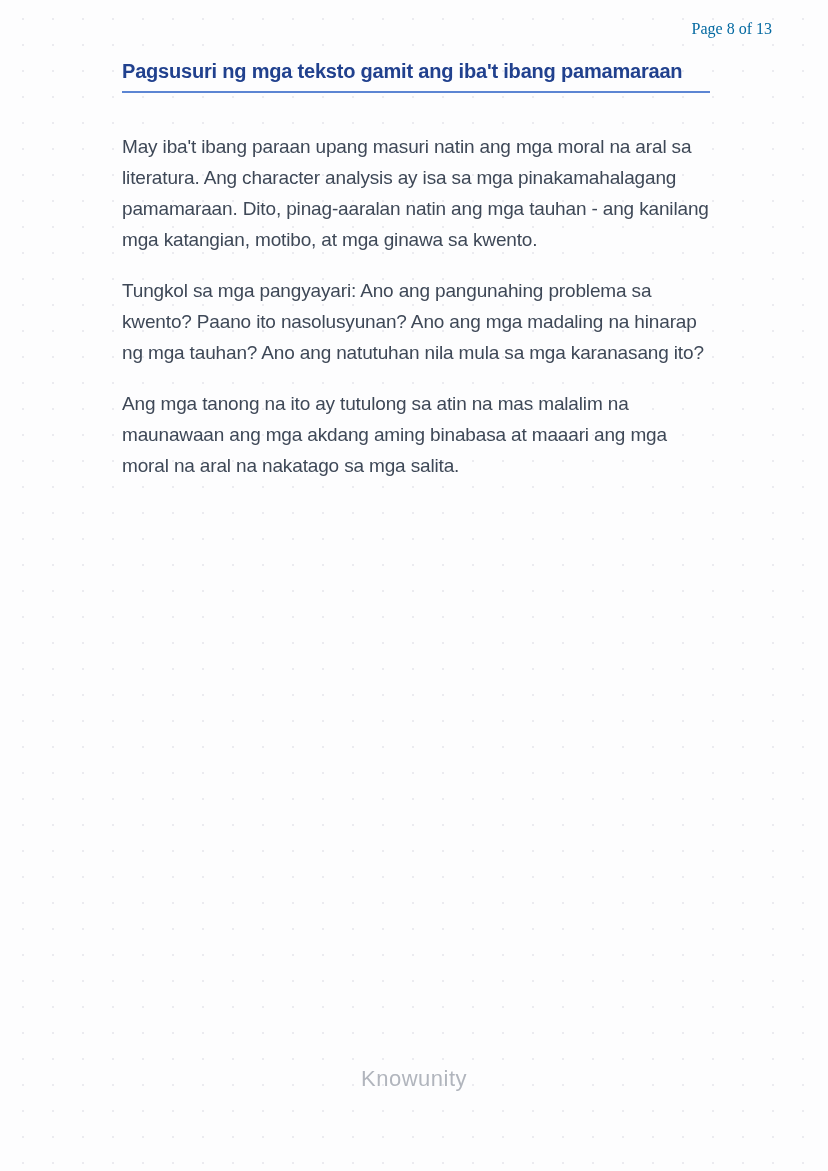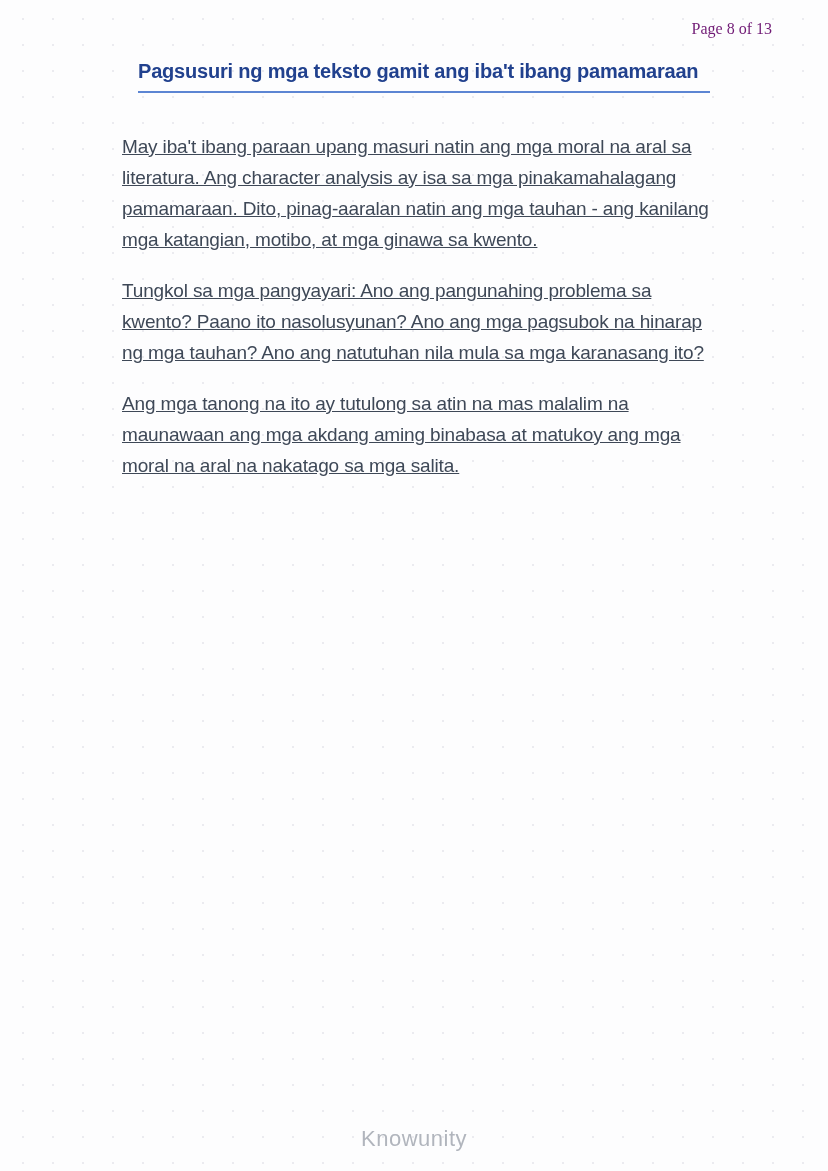--- a/index.html
+++ b/index.html
@@ -16,52 +16,51 @@
     background-size: 30px 26px;
     background-position: 8px 6px;
     font-family: "Liberation Sans", sans-serif;
   }
   .page-number {
     position: absolute;
     top: 20px;
     right: 56px;
     font-family: "Liberation Serif", "DejaVu Serif", serif;
     font-size: 16px;
-    color: #701a75;
+    color: #0369a1;
   }
   .content {
     position: absolute;
     left: 122px;
     top: 58px;
     width: 588px;
   }
   h2.section-heading {
     font-size: 20px;
     line-height: 26px;
     font-weight: 700;
     color: #21418e;
-    margin: 0 0 38px 16px;
+    margin: 0 0 38px 0;
     padding-bottom: 7px;
     border-bottom: 2px solid #5c85d3;
     letter-spacing: -0.2px;
   }
   section + section h2.section-heading {
     margin-top: 9px;
   }
   p.paragraph {
     font-size: 19px;
     line-height: 31px;
     color: #3e4857;
     margin: 0 0 20px 0;
     letter-spacing: -0.15px;
-    text-decoration: underline;
   }
   .footer-brand {
     position: absolute;
-    top: 1126px;
+    top: 1066px;
     left: 0;
     width: 100%;
     text-align: center;
     font-size: 22px;
     color: #b1b5bd;
     letter-spacing: 0.5px;
   }
 </style>
 </head>
 <body>
@@ -69,19 +68,19 @@
 <div class="page-number">Page 8 of 13</div>
 
 <main class="content">
 
   <section>
     <h2 class="section-heading">Pagsusuri ng mga teksto gamit ang iba't ibang pamamaraan</h2>
     <p class="paragraph">May iba't ibang paraan upang masuri natin ang mga moral na aral sa literatura. Ang character analysis ay isa sa mga pinakamahalagang pamamaraan. Dito, pinag-aaralan natin ang mga tauhan - ang kanilang mga katangian, motibo, at mga ginawa sa kwento.</p>
   </section>
 
   <section>
-    <p class="paragraph">Tungkol sa mga pangyayari: Ano ang pangunahing problema sa kwento? Paano ito nasolusyunan? Ano ang mga pagsubok na hinarap ng mga tauhan? Ano ang natutuhan nila mula sa mga karanasang ito?</p>
-    <p class="paragraph">Ang mga tanong na ito ay tutulong sa atin na mas malalim na maunawaan ang mga akdang aming binabasa at matukoy ang mga moral na aral na nakatago sa mga salita.</p>
+    <p class="paragraph">Tungkol sa mga pangyayari: Ano ang pangunahing problema sa kwento? Paano ito nasolusyunan? Ano ang mga madaling na hinarap ng mga tauhan? Ano ang natutuhan nila mula sa mga karanasang ito?</p>
+    <p class="paragraph">Ang mga tanong na ito ay tutulong sa atin na mas malalim na maunawaan ang mga akdang aming binabasa at maaari ang mga moral na aral na nakatago sa mga salita.</p>
   </section>
 
 </main>
 
 <footer class="footer-brand">Knowunity</footer>
 
 </body></html>

